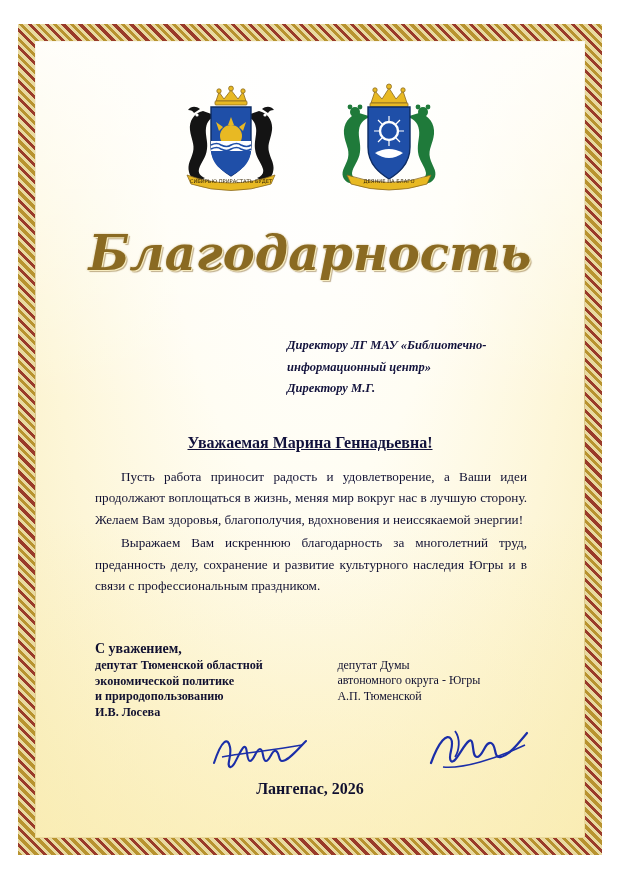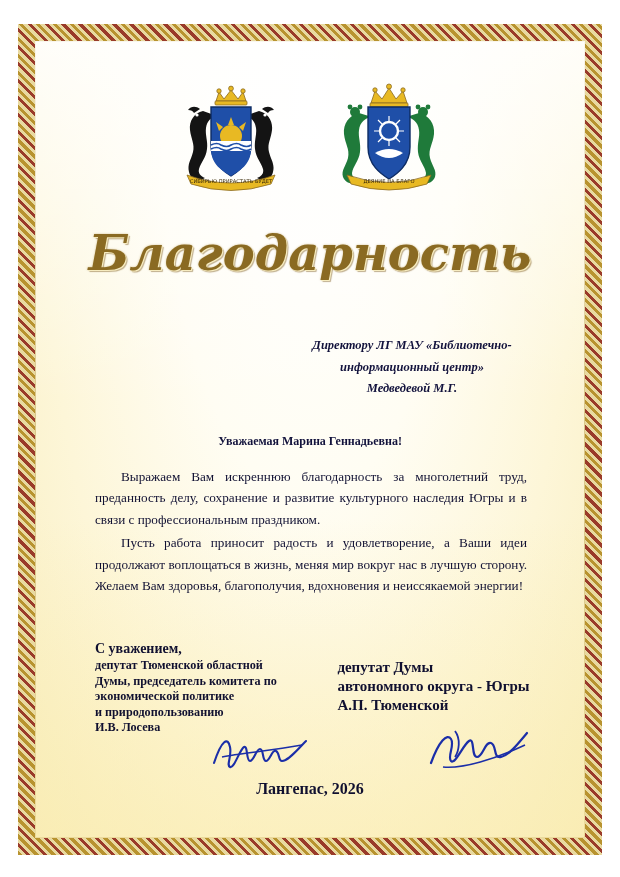--- a/index.html
+++ b/index.html
@@ -95,32 +95,33 @@
     position: absolute;
     top: 294px;
     right: 48px;
     width: 250px;
     font-family: "Liberation Serif", serif;
     font-style: italic;
     font-weight: 700;
     font-size: 12.5px;
     line-height: 1.72;
     color: #12123c;
-    text-align: center;
+    text-align: left;
   }
 
   .salutation {
     position: absolute;
     top: 393px;
     left: 0;
     width: 100%;
     text-align: center;
     font-weight: 700;
-    font-size: 12px;
+    font-size: 16px;
     color: #12123c;
+    text-decoration: underline;
   }
 
   .body-text {
     position: absolute;
     top: 425px;
     left: 60px;
     right: 58px;
     font-size: 13.2px;
     line-height: 1.62;
     color: #111133;
@@ -152,22 +153,22 @@
   }
   .sig-col-left {
     width: 215px;
     font-weight: 700;
     font-size: 12.2px;
     line-height: 1.28;
     color: #101030;
   }
   .sig-col-right {
     width: 210px;
-    font-weight: 700;
-    font-size: 15px;
+    font-weight: 400;
+    font-size: 12px;
     line-height: 1.28;
     color: #101030;
     text-align: left;
     padding-left: 10px;
   }
   .sig-line { white-space: nowrap; }
 
   .autograph {
     position: absolute;
     color: #1b2ea8;
@@ -277,36 +278,35 @@
             <text x="70" y="104" font-family="DejaVu Sans, sans-serif" font-size="5.2" fill="#3a2a08" text-anchor="middle">ДЕЯНИЕ НА БЛАГО</text>
           </svg>
         </div>
       </div>
 
       <div class="title">Благодарность</div>
 
       <div class="addressee">
         <div>Директору ЛГ МАУ «Библиотечно-</div>
         <div>информационный центр»</div>
-        <div>Медведевой М.Г.</div>
+        <div>Директору М.Г.</div>
       </div>
 
       <div class="salutation">Уважаемая Марина Геннадьевна!</div>
 
       <div class="body-text">
+        <p>Пусть работа приносит радость и удовлетворение, а Ваши идеи продолжают воплощаться в жизнь, меняя мир вокруг нас в лучшую сторону. Желаем Вам здоровья, благополучия, вдохновения и неиссякаемой энергии!</p>
         <p>Выражаем Вам искреннюю благодарность за многолетний труд, преданность делу, сохранение и развитие культурного наследия Югры и в связи с профессиональным праздником.</p>
-        <p>Пусть работа приносит радость и удовлетворение, а Ваши идеи продолжают воплощаться в жизнь, меняя мир вокруг нас в лучшую сторону. Желаем Вам здоровья, благополучия, вдохновения и неиссякаемой энергии!</p>
       </div>
 
       <div class="sig-area">
         <div class="sig-regards">С уважением,</div>
         <div class="sig-cols">
           <div class="sig-col-left">
             <div class="sig-line">депутат Тюменской областной</div>
-            <div class="sig-line">Думы, председатель комитета по</div>
             <div class="sig-line">экономической политике</div>
             <div class="sig-line">и природопользованию</div>
             <div class="sig-line">И.В. Лосева</div>
           </div>
           <div class="sig-col-right">
             <div class="sig-line">депутат Думы</div>
             <div class="sig-line">автономного округа - Югры</div>
             <div class="sig-line">А.П. Тюменской</div>
           </div>
         </div>

